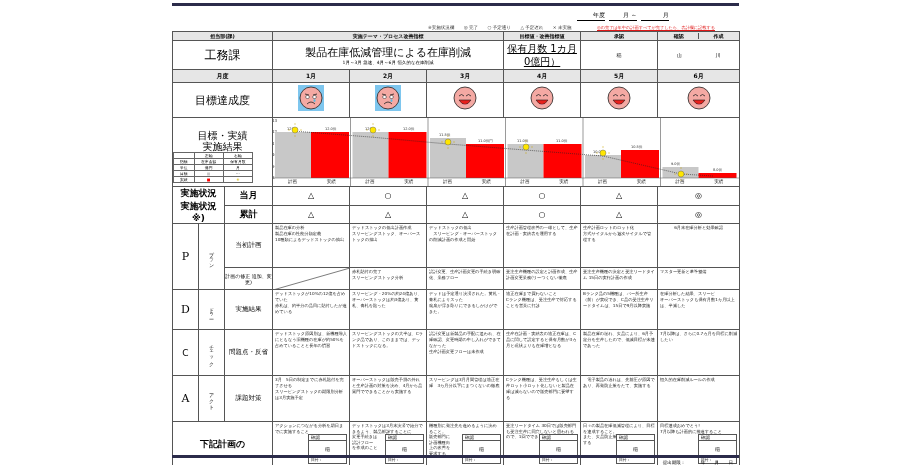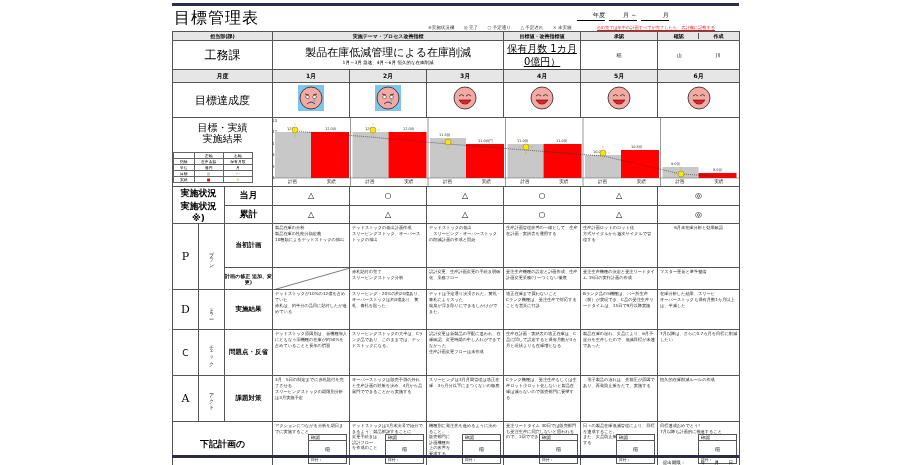--- a/index.html
+++ b/index.html
@@ -25,39 +25,38 @@
   .rowlabel{font-size:11px;}
   .facecell{height:34px;}
   .face{display:inline-block;width:26px;height:26px;position:relative;}
   .face.sad{background:#7ec6ee;}
   .face svg{position:absolute;left:0;top:0;}
   .chartcell{height:68px;position:relative;}
   .status{font-size:8px;font-weight:bold;height:9px;}
   .statuslbl{font-size:9px;font-weight:bold;background:#fff;}
   .pdca{font-size:11px;font-family:"DejaVu Serif",serif;}
   .kana{font-size:5px;line-height:6px;}
-  .lbl{font-size:6.5px;font-weight:bold;}
+  .lbl{font-size:6.5px;font-weight:normal;}
   .txt{font-size:4.2px;text-align:left !important;vertical-align:top !important;line-height:6px;padding:1px 2px !important;color:#222;}
   .comment-lbl{font-size:9px;font-weight:bold;}
   .cm{position:relative;height:44px;}
   .cm .ctext{font-size:4.2px;line-height:5.5px;text-align:left;position:absolute;left:2px;top:1px;right:2px;color:#222;}
   .cm .box{position:absolute;right:2px;bottom:2px;width:37px;height:28px;border:1px solid #555;background:#fff;}
   .cm .box .bh{font-size:4.5px;border-bottom:1px solid #555;text-align:left;padding-left:2px;}
   .cm .box .bs{font-size:5px;text-align:center;margin-top:5px;}
   .cm .box .bd{font-size:3.8px;position:absolute;left:2px;bottom:1px;}
   .footer{position:absolute;right:6px;top:457px;font-size:4.5px;white-space:nowrap;}
   .mini{border-collapse:collapse;font-size:3.8px;position:absolute;left:0;top:34px;width:80px;}
   .mini td{border:1px solid #666 !important;height:5px;line-height:5px;padding:0 !important;}
 </style>
 </head>
 <body>
 
 <div class="sheet">
   <div class="topbar"></div>
-  <div class="title">目標管理表</div>
   <div class="legend">
     <span>※実施状況欄</span>
     <span>◎ 完了</span>
     <span>○ 予定通り</span>
     <span>△ 予定遅れ</span>
     <span>× 未実施</span>
   </div>
   <div class="period">
     <span class="u">年度</span>
     <span class="u">月 ～</span>
@@ -153,21 +152,21 @@
       <td><span class="face"><svg width="26" height="26" viewBox="0 0 26 26">
                 <circle cx="13" cy="13" r="11" fill="#f4a9a3" stroke="#222" stroke-width="0.8"></circle>
                 <path d="M7 11 Q9.5 8 12 11 M14 11 Q16.5 8 19 11" fill="none" stroke="#222" stroke-width="0.8"></path>
                 <path d="M7 15 Q13 24 19 15 Z" fill="#e8201c" stroke="#222" stroke-width="0.6"></path>
                 <path d="M10 19.5 Q13 21 16 19.5" fill="#f59ab8" stroke="none"></path>
               </svg></span></td>
     </tr>
 
     <tr>
       <td colspan="3" class="chartcell" style="vertical-align:top;">
-        <div style="font-size:10px;margin-top:4px;line-height:11px;">
+        <div style="font-size:10px;margin-top:12px;line-height:11px;">
           <div>目標・実績</div>
           <div>実施結果</div>
         </div>
         <table class="mini">
           <tbody>
                 <tr>
                   <td style="width:26%"></td>
                   <td>左軸</td>
                   <td>右軸</td>
                 </tr>

